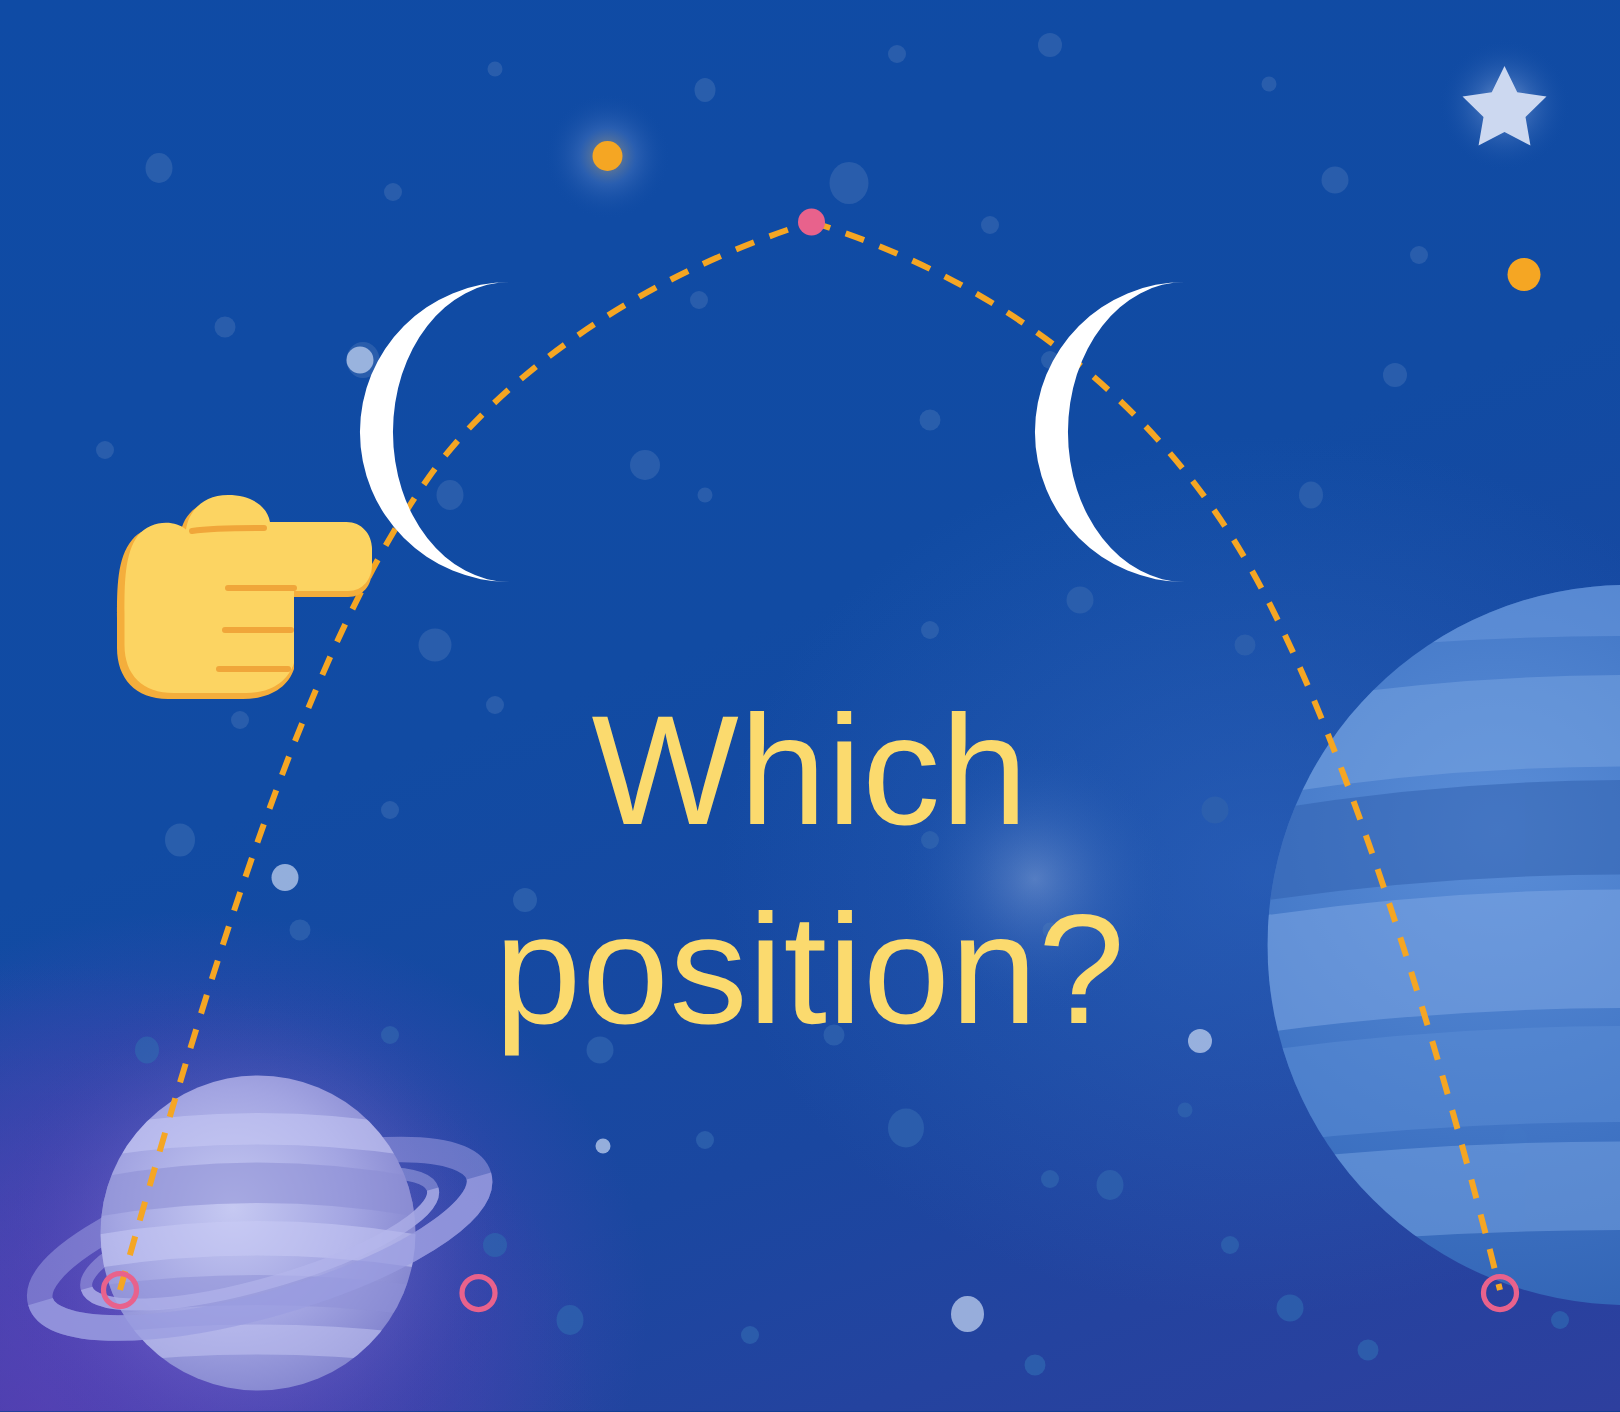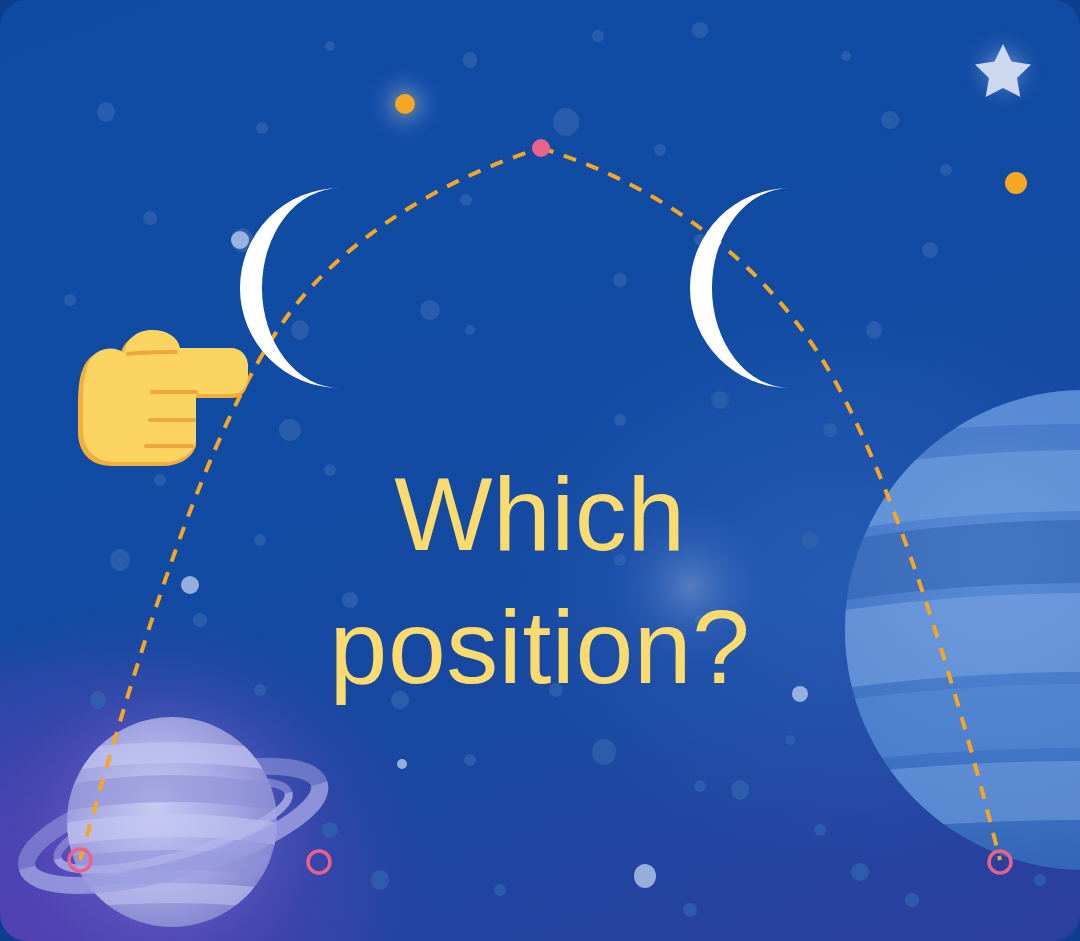--- a/index.html
+++ b/index.html
@@ -13,21 +13,20 @@
   #scene {
     position: relative;
     width: 1080px;
     height: 941px;
     overflow: hidden;
     background:
       radial-gradient(ellipse 520px 420px at 78% 62%, rgba(60,120,210,0.40) 0%, rgba(60,120,210,0.0) 70%),
       radial-gradient(ellipse 420px 360px at 12% 92%, rgba(92,72,190,0.85) 0%, rgba(92,72,190,0.0) 72%),
       radial-gradient(ellipse 500px 400px at 2% 100%, #4a3aa8 0%, rgba(74,58,168,0.0) 75%),
       linear-gradient(160deg, #0f4ba5 0%, #114ba3 45%, #1a47a0 72%, #2e3f9e 100%);
-    border-radius: 27px;
   }
   .layer {
     position: absolute;
     left: 0; top: 0;
     width: 1080px;
     height: 941px;
   }
   #svg-scene { display: block; }
   #question-text {
     position: absolute;

